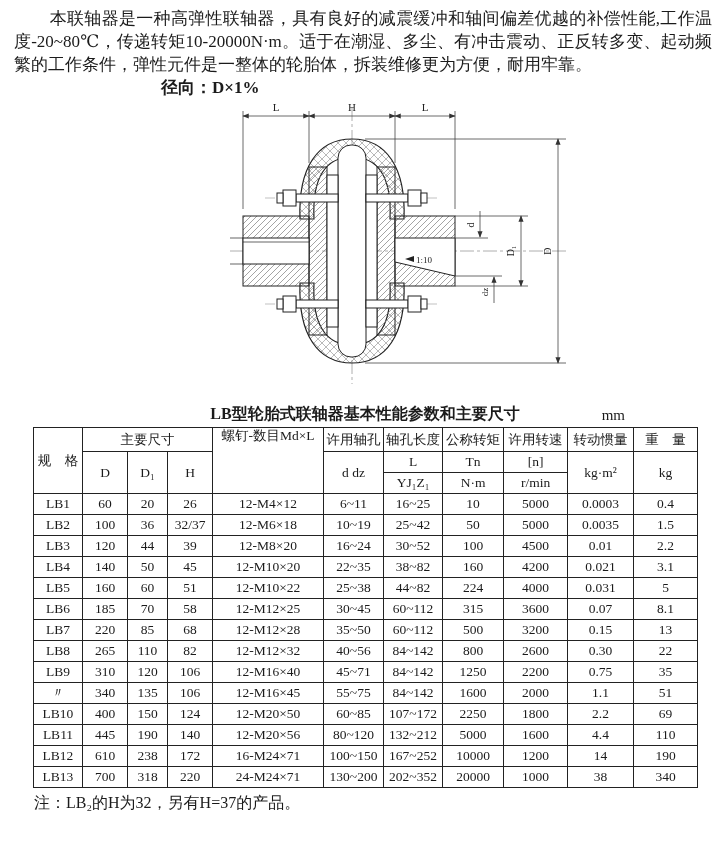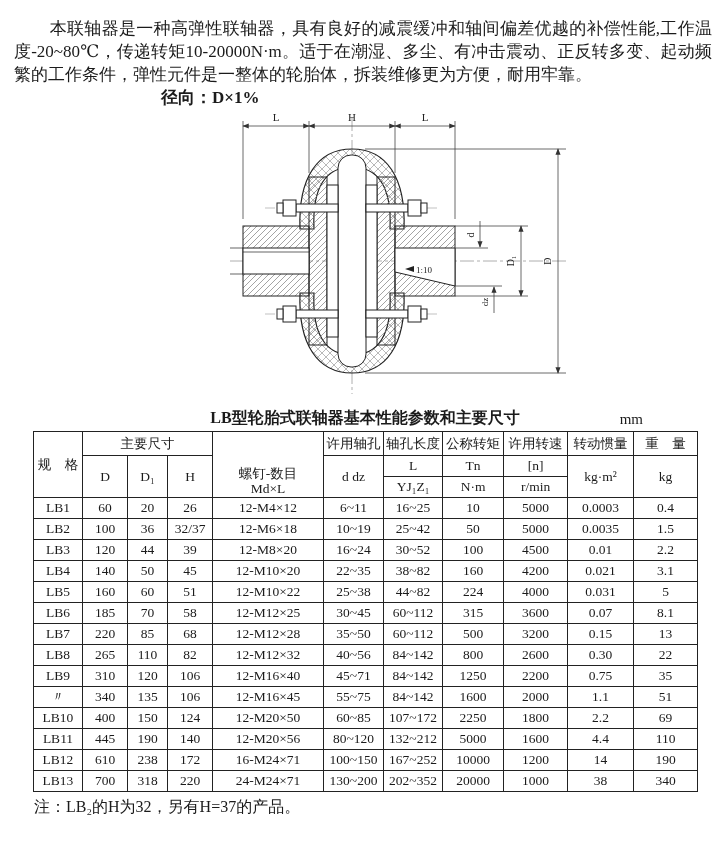--- a/index.html
+++ b/index.html
@@ -1,32 +1,32 @@
 <!DOCTYPE html>
 <html><head>
 <meta charset="utf-8">
 <style>
   html,body{margin:0;padding:0;background:#ffffff;}
   body{width:726px;height:868px;font-family:"Liberation Serif","DejaVu Serif",serif;color:#1b1b1b;overflow:hidden;}
-  .page{padding:17px 14px 0;position:relative;}
+  .page{padding:7px 14px 0;position:relative;}
   .para{margin:0;font-size:17px;line-height:23px;text-align:justify;}
   .indent{text-indent:2.1em;}
   .comp{margin-left:44px;font-size:17px;line-height:23px;}
   .comp-row{white-space:nowrap;}
   .comp-indent{padding-left:103px;font-weight:bold;}
   .diagram{position:relative;height:288px;}
   .diagram svg{position:absolute;left:216px;top:0;}
-  .tbl-head{position:relative;width:664px;margin:10px 0 2px 19px;text-align:center;font-size:16px;height:22px;line-height:22px;font-weight:600;}
-  .tbl-unit{position:absolute;right:54px;top:1px;font-size:15px;font-weight:normal;}
+  .tbl-head{position:relative;width:664px;margin:16px 0 2px 19px;text-align:center;font-size:16px;height:22px;line-height:22px;font-weight:600;}
+  .tbl-unit{position:absolute;right:72px;top:1px;font-size:15px;font-weight:normal;}
   table{width:664px;margin-left:19px;border-collapse:collapse;table-layout:fixed;}
   th,td{border:1px solid #222;text-align:center;vertical-align:middle;padding:0;font-weight:normal;font-size:13.5px;line-height:1.15;}
   thead tr.h1 th{height:23px;}
   thead tr.h2 th,thead tr.h3 th{height:20px;}
   tbody td{height:20px;}
-  .two-line{display:flex;flex-direction:column;justify-content:flex-end;height:100%;min-height:62px;}
+  .two-line{display:flex;flex-direction:row;justify-content:center;height:100%;min-height:62px;}
   .note{font-size:16px;margin:5px 0 0 20px;}
 </style>
 </head>
 <body>
 
 <div class="page">
 
   <p class="para indent">本联轴器是一种高弹性联轴器，具有良好的减震缓冲和轴间偏差优越的补偿性能,工作温度-20~80℃，传递转矩10-20000N·m。适于在潮湿、多尘、有冲击震动、正反转多变、起动频繁的工作条件，弹性元件是一整体的轮胎体，拆装维修更为方便，耐用牢靠。</p>
 
   <div class="comp">

